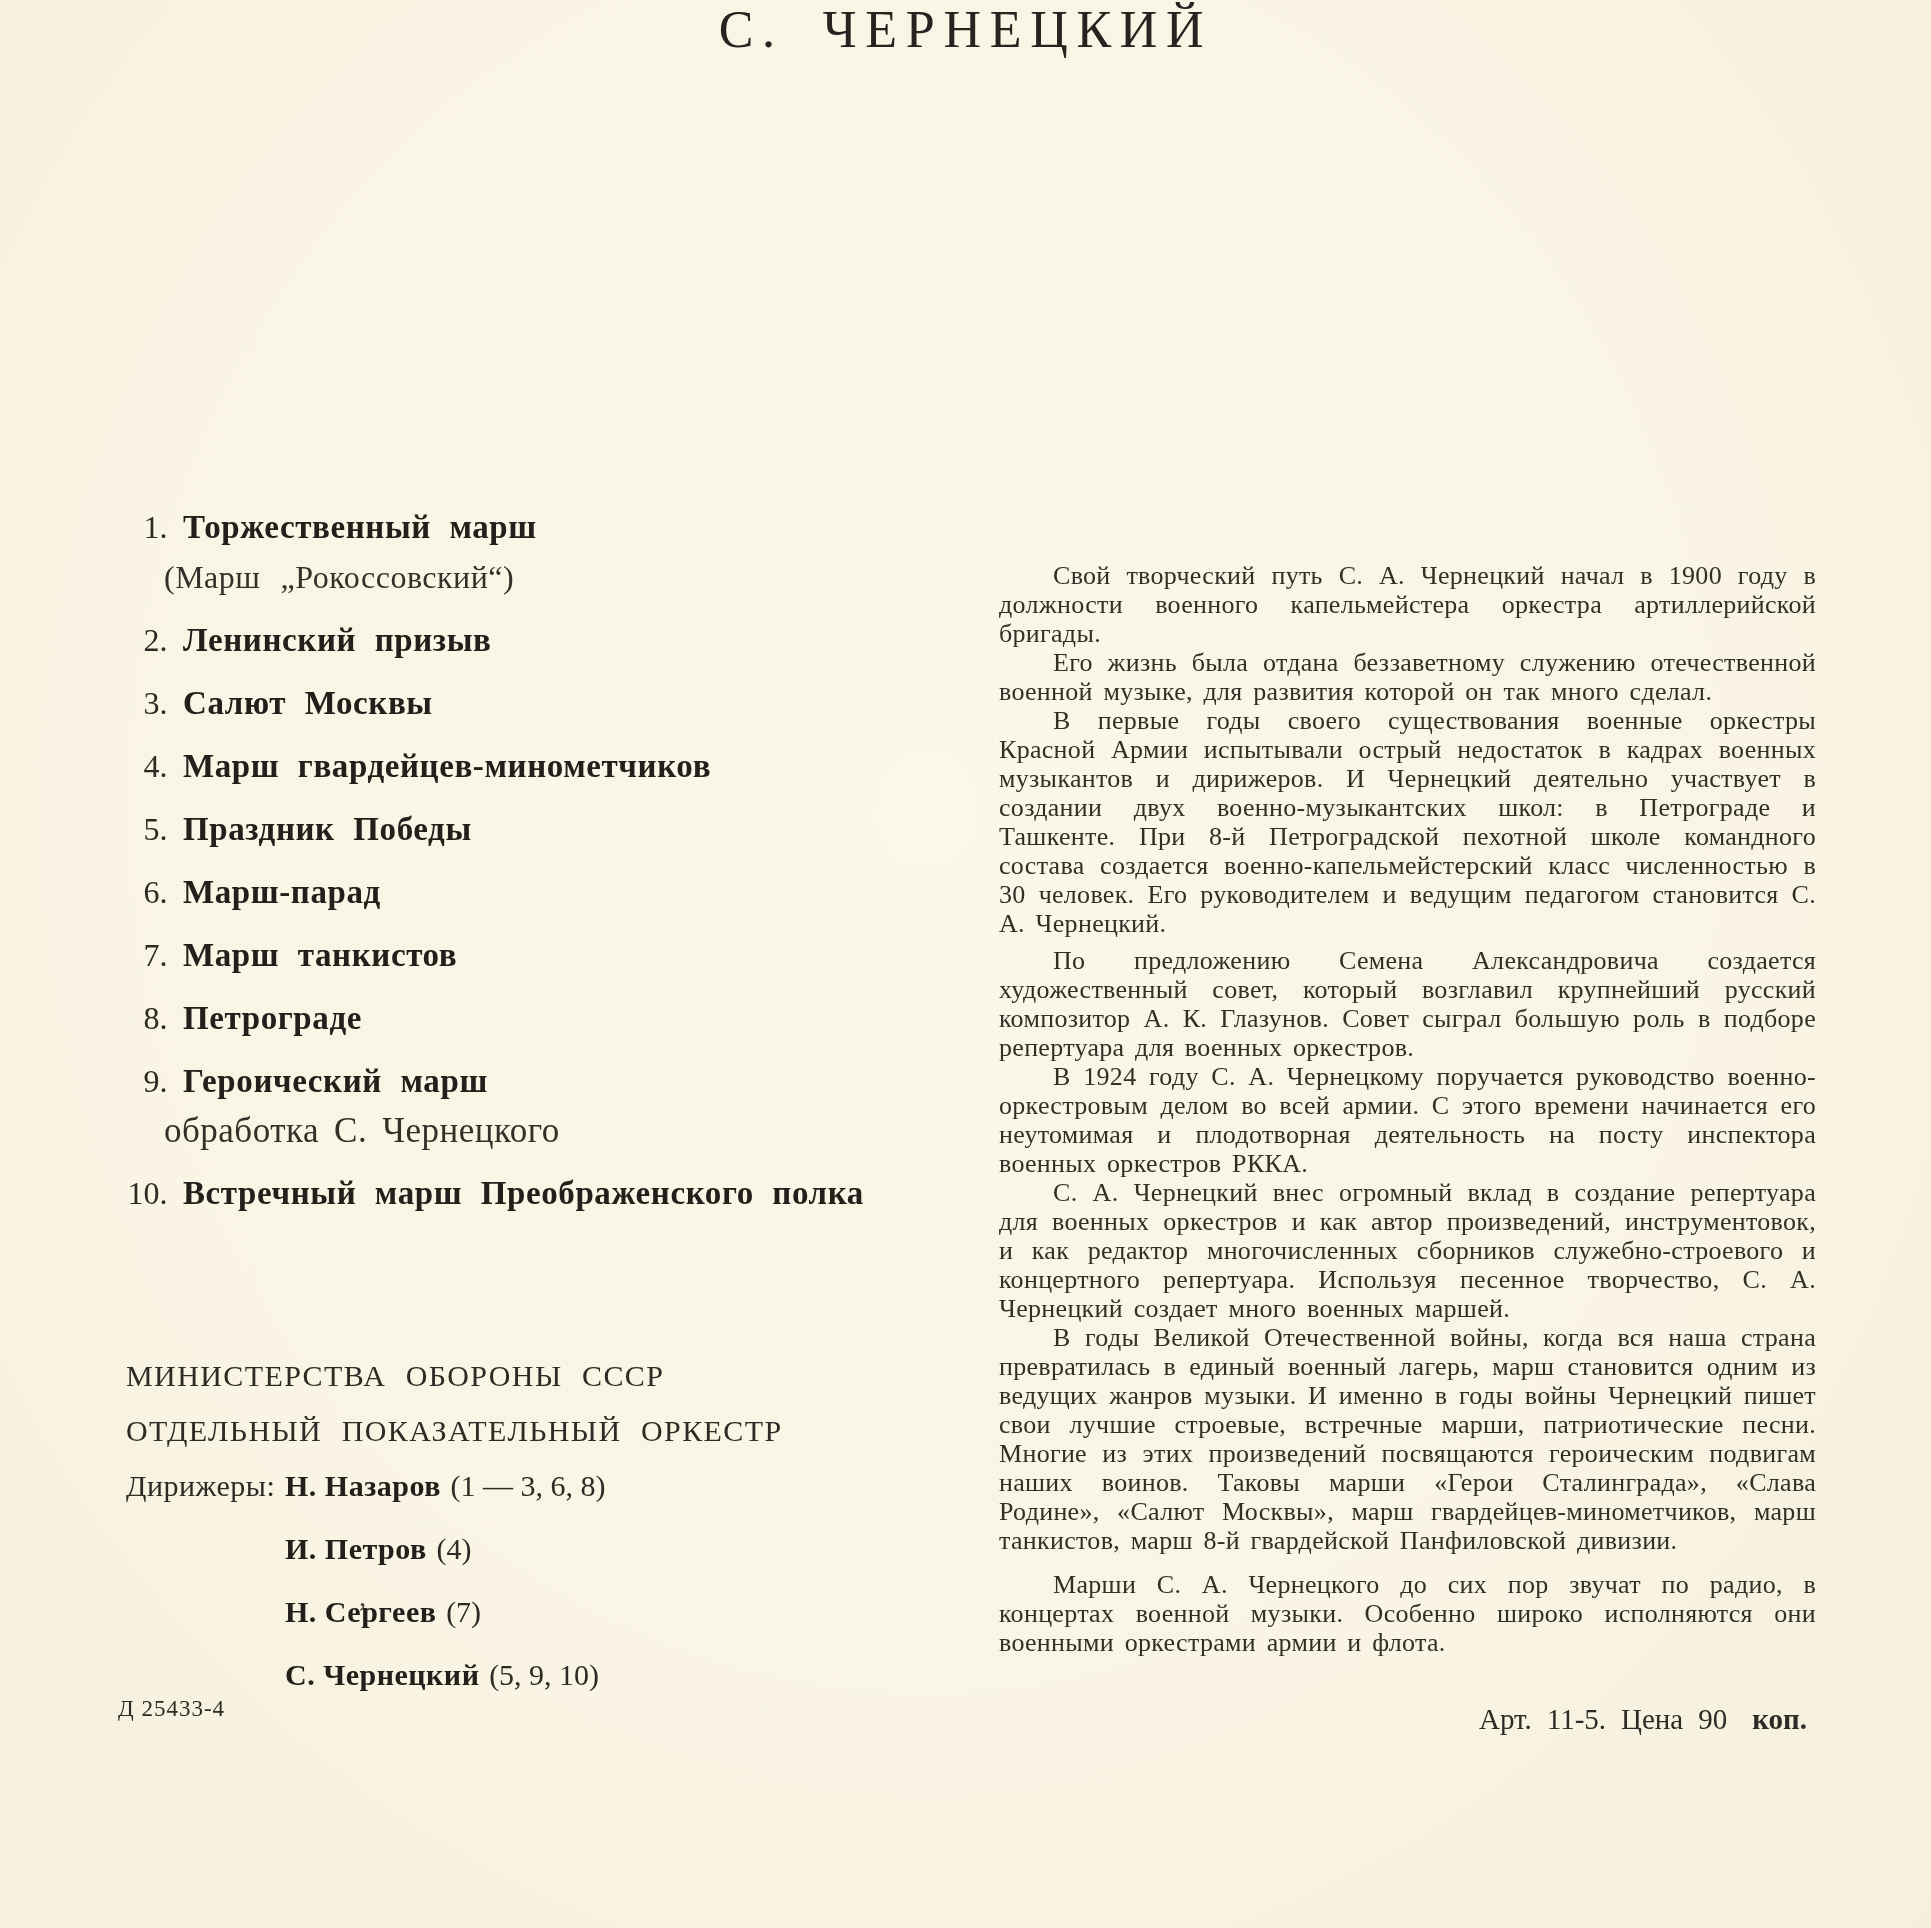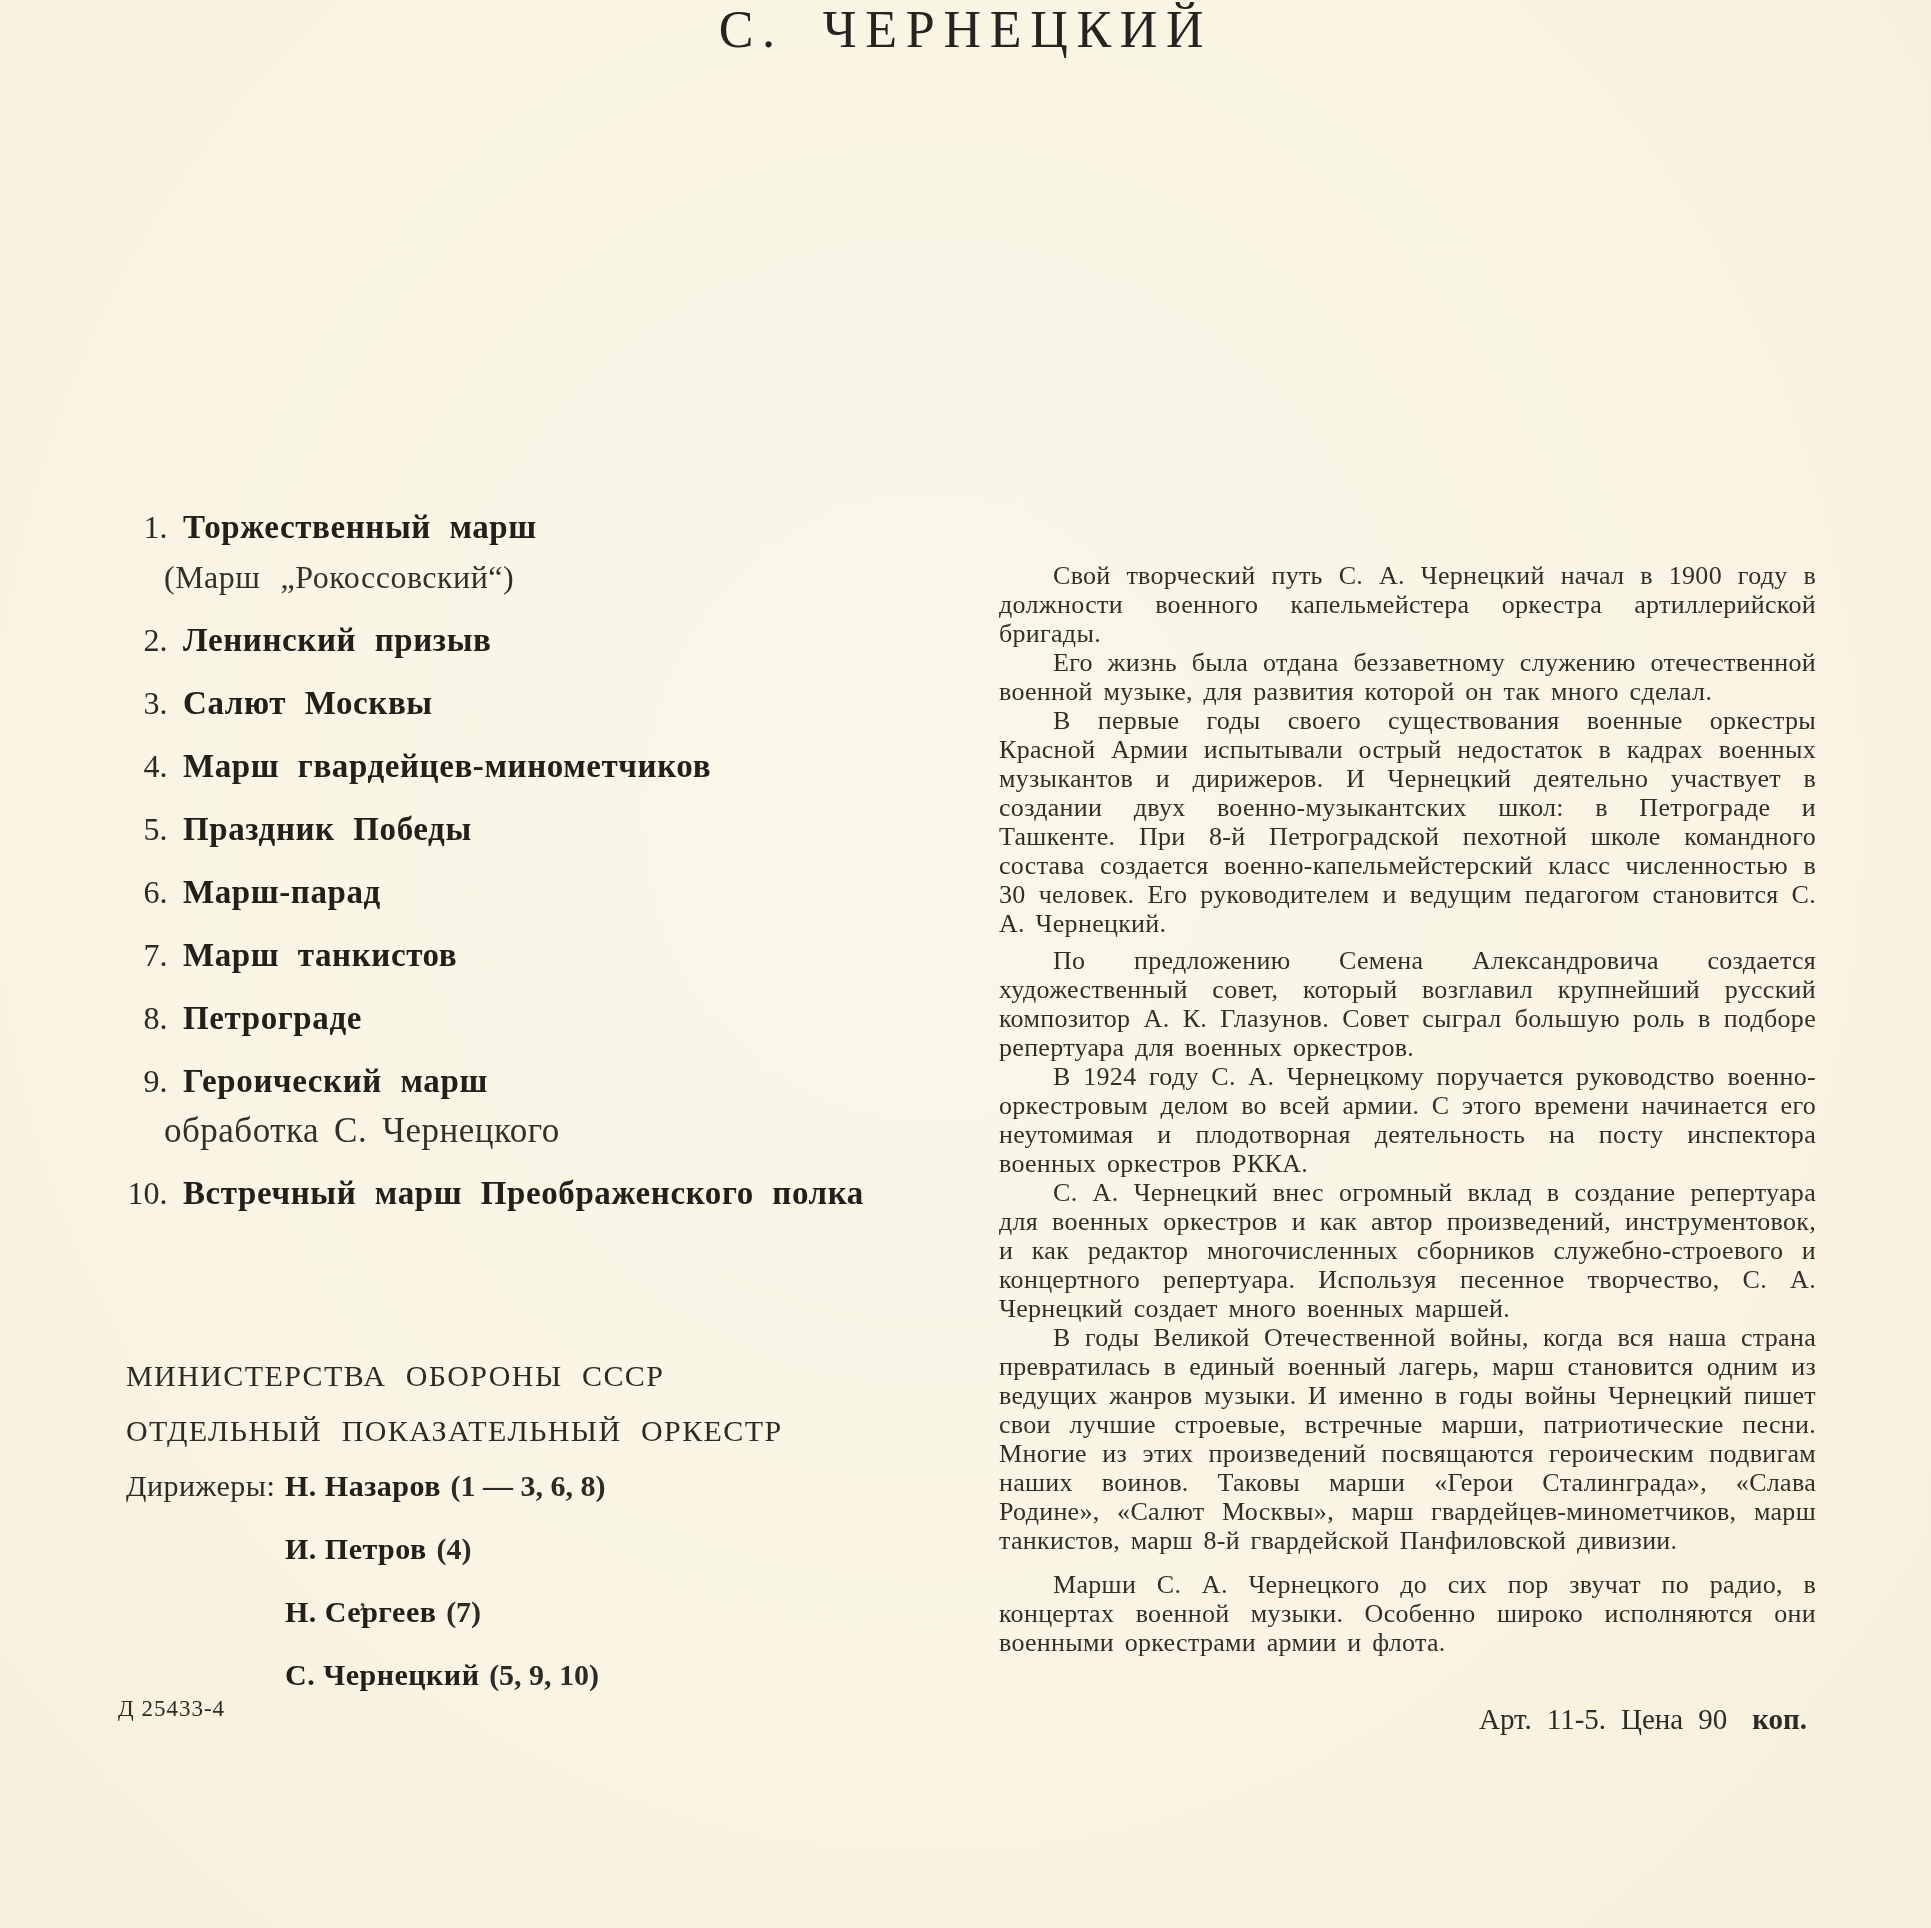--- a/index.html
+++ b/index.html
@@ -49,21 +49,21 @@
     line-height:55px; color:#2e2a25;
   }
   .conductors{
     position:absolute; left:126px; top:1466px;
     font-size:30px; color:#2e2a25;
   }
   .cond-row{height:63px; line-height:39px;}
   .cond-label{display:inline-block; width:159px; letter-spacing:0.5px;}
   .cond-indent{display:inline-block; width:159px;}
   .cond-name{font-weight:700; letter-spacing:0.5px; color:#23201c;}
-  .cond-tracks{font-weight:700; margin-left:9.7px;}
+  .cond-tracks{font-weight:400; margin-left:9.7px;}
   .stray-mark{
     position:absolute; left:359px; top:1580px;
     font-size:29px; color:#4a443c;
   }
   .essay{
     position:absolute; left:999px; top:513px; width:817px;
     font-size:26px; line-height:29px;
     text-align:justify; color:#332e26;
     letter-spacing:0.3px; word-spacing:3.9px;margin-top:48px;
   }

